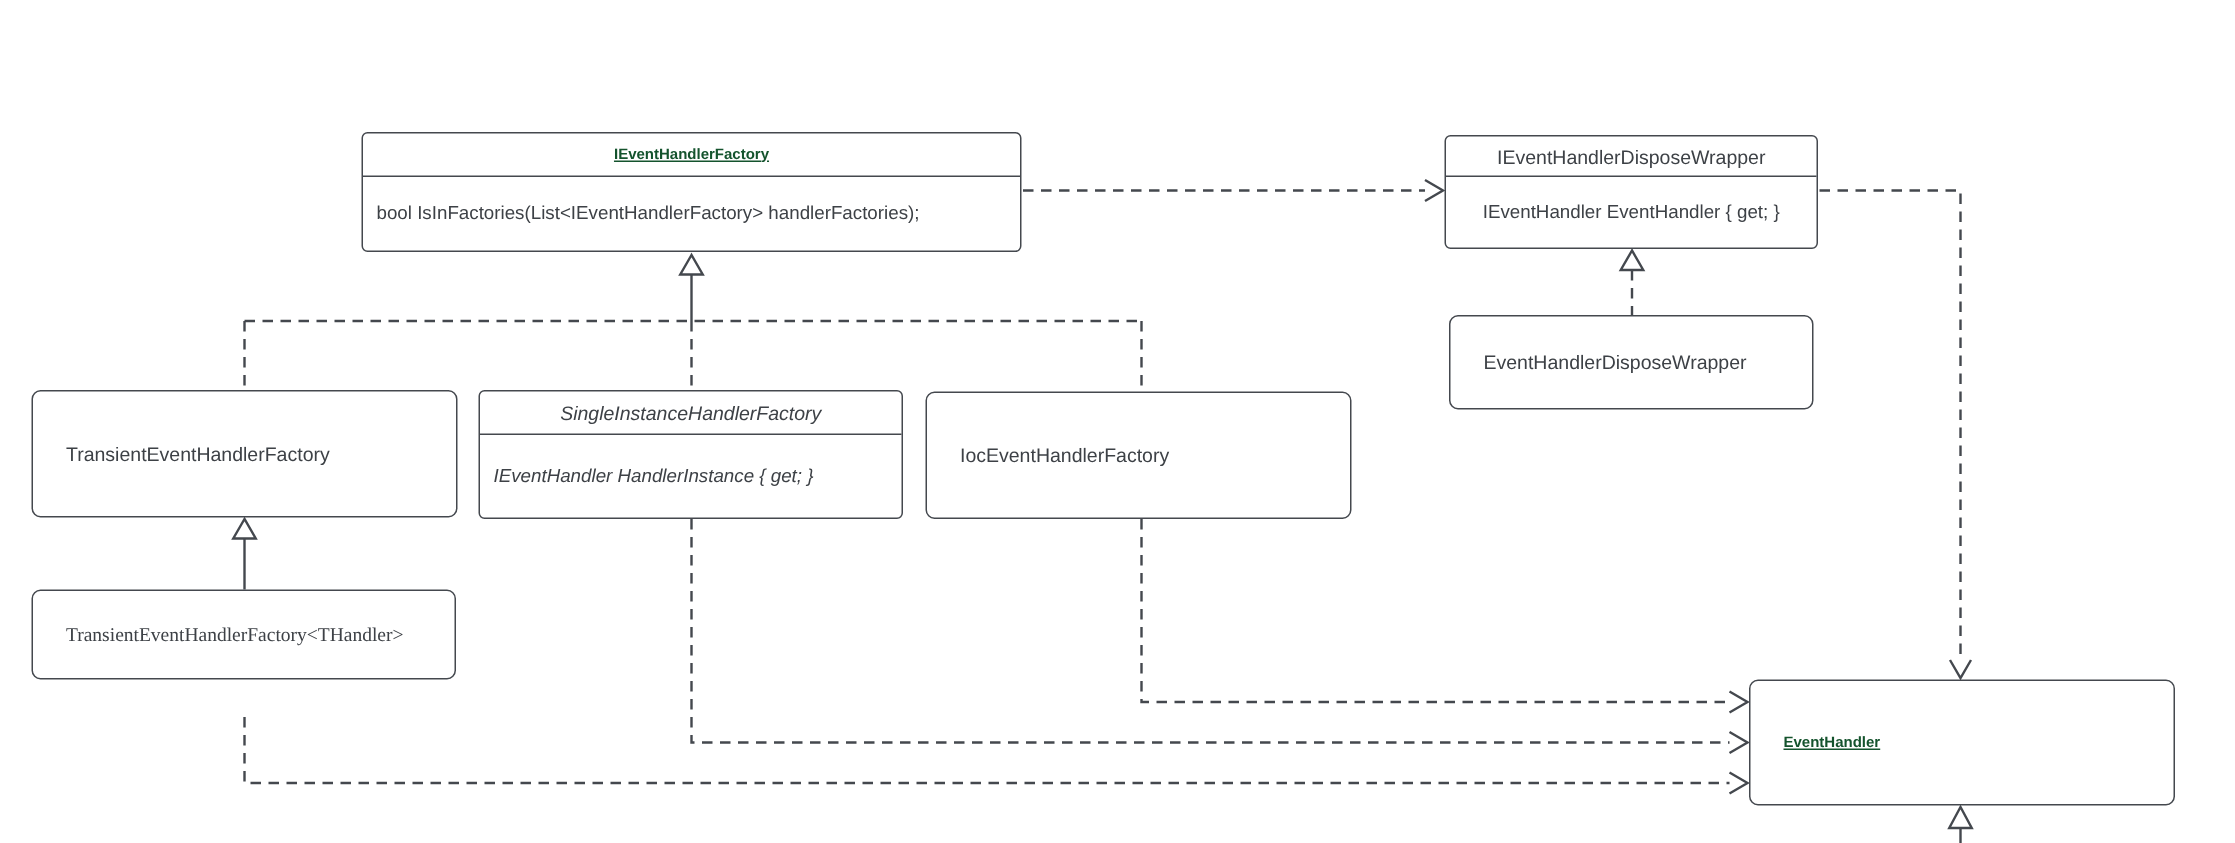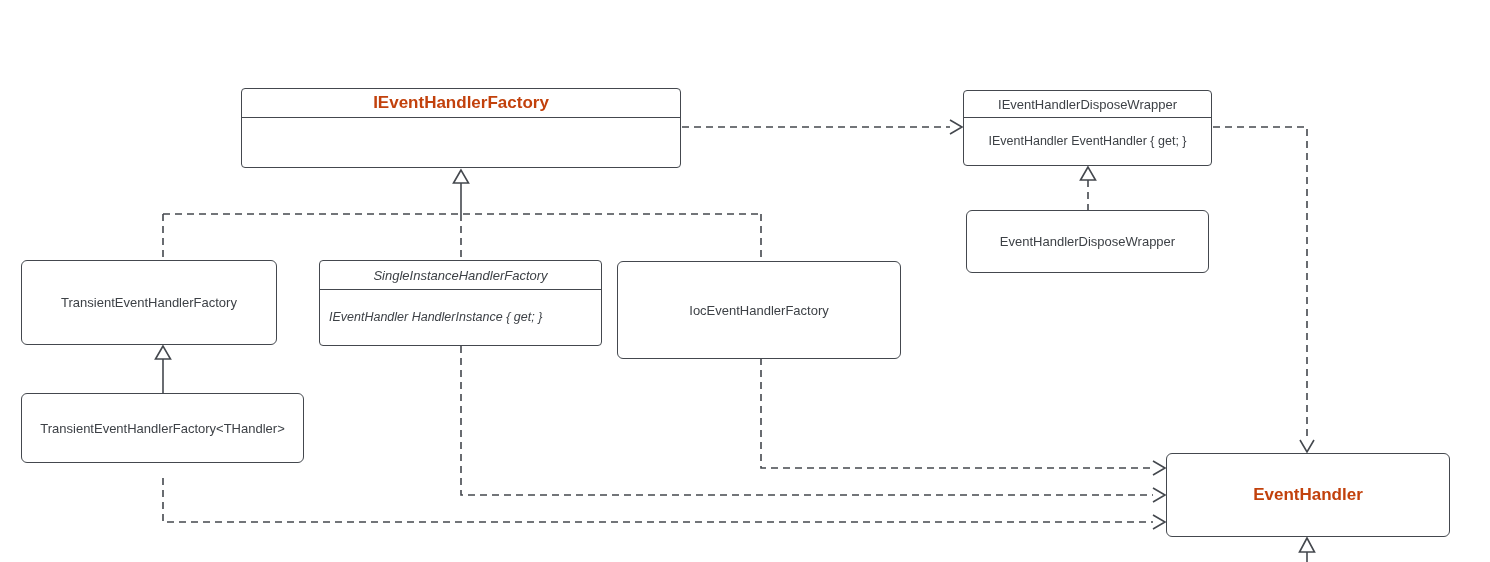--- a/index.html
+++ b/index.html
@@ -26,38 +26,38 @@
     box-sizing: border-box;
     background: #ffffff;
     border: 1.6px solid #44484e;
     border-radius: 4px;
     color: #3d4146;
   }
   .uml-box.plain {
     border-radius: 6px;
     display: flex;
     align-items: center;
-    justify-content: center;
     text-align: center;
     font-size: 13px;
     padding: 0 22px;
   }
   .uml-box .hdr {
     box-sizing: border-box;
     border-bottom: 1.6px solid #44484e;
     display: flex;
     align-items: center;
     justify-content: center;
     font-size: 13px;
     color: #3d4146;
   }
   .uml-box .hdr.bold, .uml-box.plain.bold {
     font-weight: bold;
-    color: #c2410c;
-    font-size: 17px;
+    color: #14532d;
+    font-size: 10px;
+    text-decoration: underline;
   }
   .uml-box .body {
     box-sizing: border-box;
     display: flex;
     flex-direction: column;
     justify-content: center;
     padding: 2px 9px;
     font-size: 12.5px;
     line-height: 17px;
   }
@@ -116,50 +116,51 @@
 
     <g>
       <polygon points="1307,538 1299.5,552 1314.5,552" fill="#ffffff"></polygon>
       <path d="M1307,552 V562"></path>
     </g>
   </svg>
 
   <div class="uml-box" style="left:241px; top:88px; width:440px; height:80px;">
     <div class="hdr bold" style="height:29px;">IEventHandlerFactory</div>
     <div class="body" style="height:49px;">
+      <div class="member">bool IsInFactories(List&lt;IEventHandlerFactory&gt; handlerFactories);</div>
     </div>
   </div>
 
   <div class="uml-box" style="left:963px; top:90px; width:249px; height:76px;">
     <div class="hdr" style="height:27px;">IEventHandlerDisposeWrapper</div>
     <div class="body" style="height:47px;align-items:center;">
       <div class="member">IEventHandler EventHandler { get; }</div>
     </div>
   </div>
 
   <div class="uml-box plain" style="left:966px; top:210px; width:243px; height:63px;">
     <span>EventHandlerDisposeWrapper</span>
   </div>
 
-  <div class="uml-box plain" style="left:21px; top:260px; width:256px; height:85px;">
+  <div class="uml-box plain" style="left:21px; top:260px; width:284px; height:85px;">
     <span>TransientEventHandlerFactory</span>
   </div>
 
   <div class="uml-box" style="left:319px; top:260px; width:283px; height:86px;font-style:italic;">
     <div class="hdr" style="height:29px;">SingleInstanceHandlerFactory</div>
     <div class="body" style="height:55px;">
       <div class="member">IEventHandler HandlerInstance { get; }</div>
     </div>
   </div>
 
-  <div class="uml-box plain" style="left:617px; top:261px; width:284px; height:98px;">
+  <div class="uml-box plain" style="left:617px; top:261px; width:284px; height:85px;">
     <span>IocEventHandlerFactory</span>
   </div>
 
-  <div class="uml-box plain" style="left:21px; top:393px; width:283px; height:70px;">
+  <div class="uml-box plain" style="left:21px; top:393px; width:283px; height:60px;font-family:Liberation Serif, serif;">
     <span>TransientEventHandlerFactory&lt;THandler&gt;</span>
   </div>
 
   <div class="uml-box plain bold" style="left:1166px; top:453px; width:284px; height:84px;">
     <span>EventHandler</span>
   </div>
 
 </div>
 
 </body></html>

